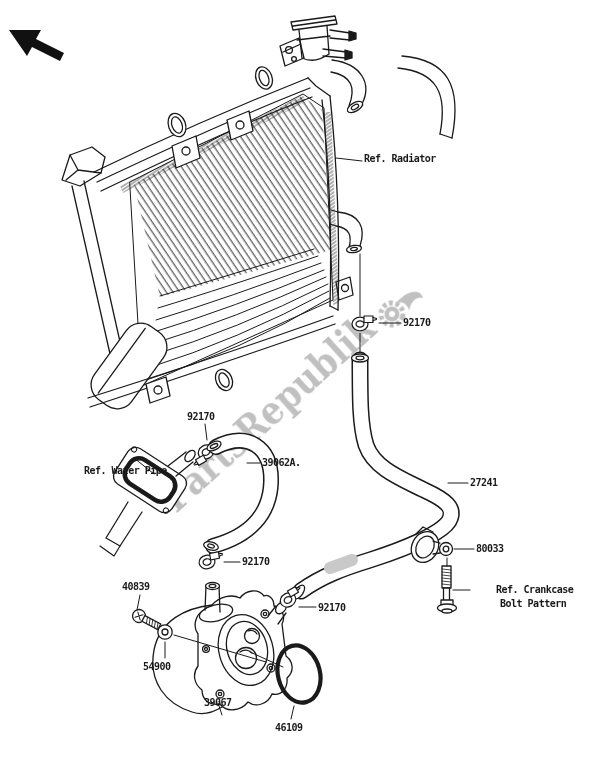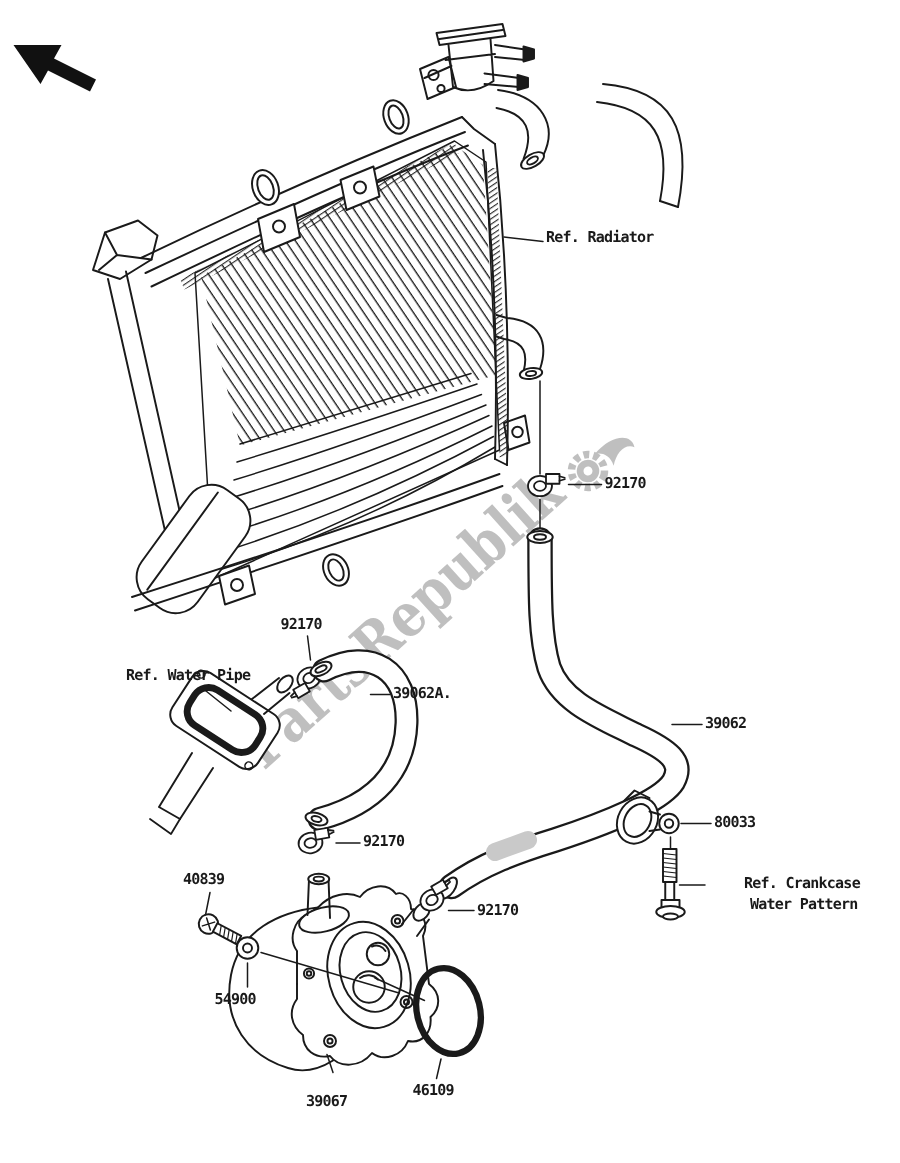--- a/index.html
+++ b/index.html
@@ -253,26 +253,26 @@
       <path d="M294,706 L291,719"></path>
       <path d="M174,635 L266,662"></path>
       <path d="M250,652 L283,667"></path>
     </g>
   </g>
 </svg>
 
 <div class="lbl" style="left:364px;top:152px">Ref. Radiator</div>
 <div class="lbl" style="left:403px;top:316px">92170</div>
 <div class="lbl" style="left:187px;top:410px">92170</div>
-<div class="lbl" style="left:84px;top:444px">Ref. Water Pipe</div>
+<div class="lbl" style="left:84px;top:464px">Ref. Water Pipe</div>
 <div class="lbl" style="left:262px;top:456px">39062A.</div>
-<div class="lbl" style="left:470px;top:476px">39062</div>
+<div class="lbl" style="left:470px;top:476px">27241</div>
 <div class="lbl" style="left:476px;top:542px">80033</div>
 <div class="lbl" style="left:496px;top:583px">Ref. Crankcase</div>
-<div class="lbl" style="left:500px;top:597px">Water Pattern</div>
+<div class="lbl" style="left:500px;top:597px">Bolt Pattern</div>
 <div class="lbl" style="left:242px;top:555px">92170</div>
 <div class="lbl" style="left:318px;top:601px">92170</div>
 <div class="lbl" style="left:122px;top:580px">40839</div>
 <div class="lbl" style="left:143px;top:660px">54900</div>
-<div class="lbl" style="left:204px;top:728px">39067</div>
+<div class="lbl" style="left:204px;top:696px">39067</div>
 <div class="lbl" style="left:275px;top:721px">46109</div>
 
 </div>
 
 </body></html>

